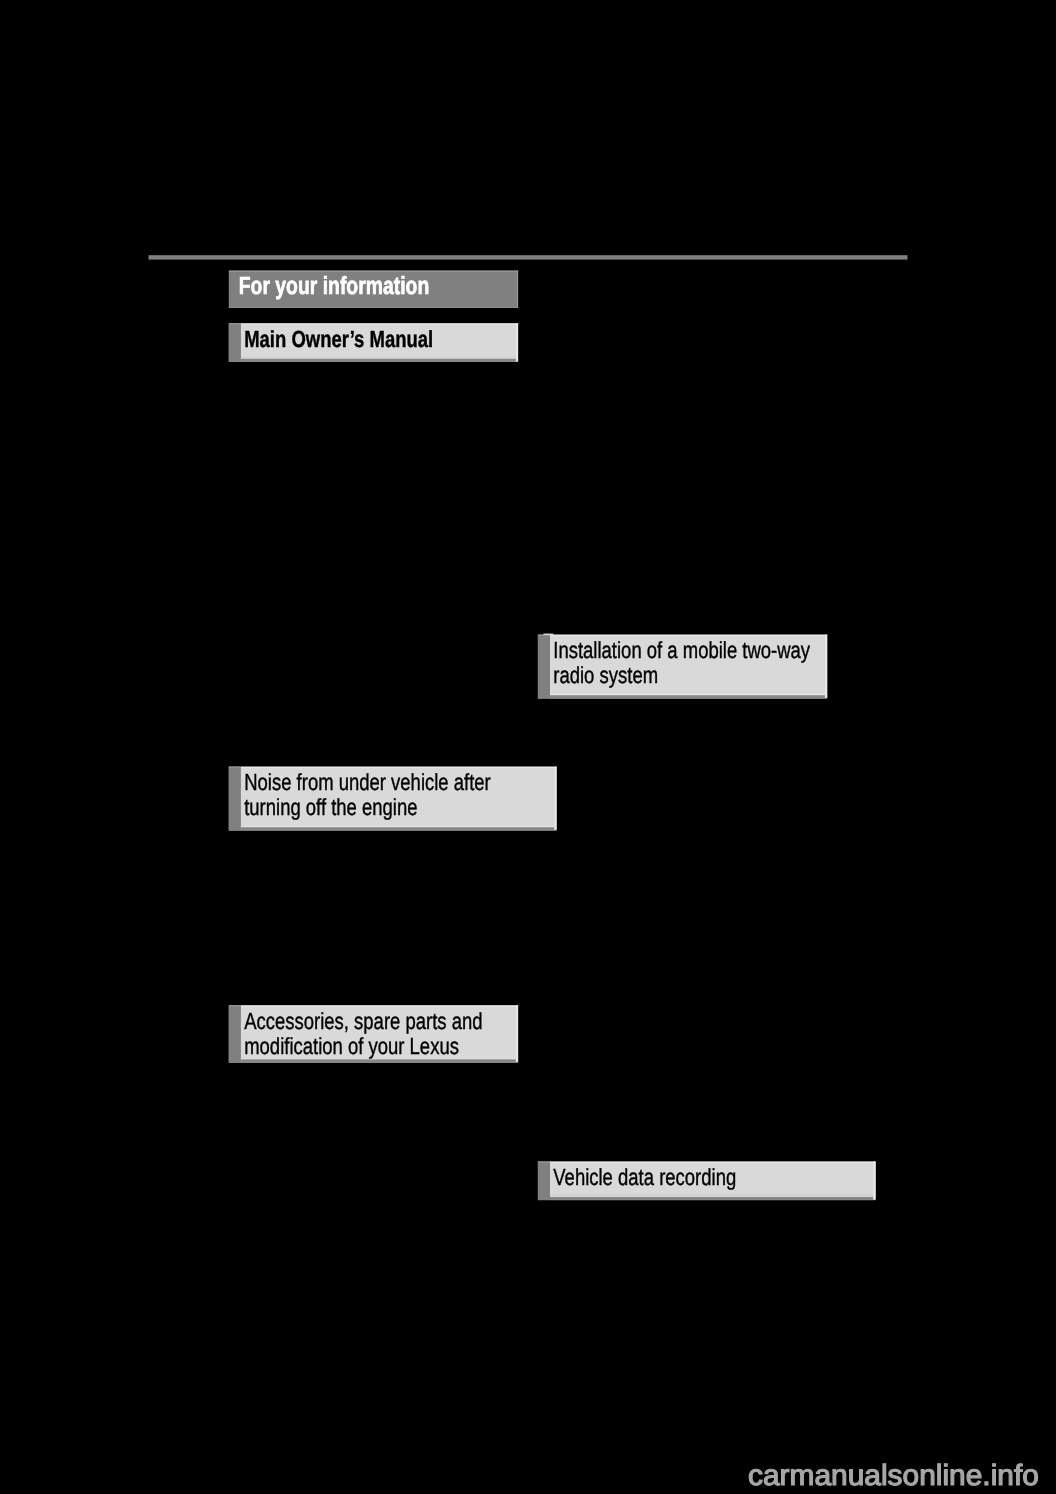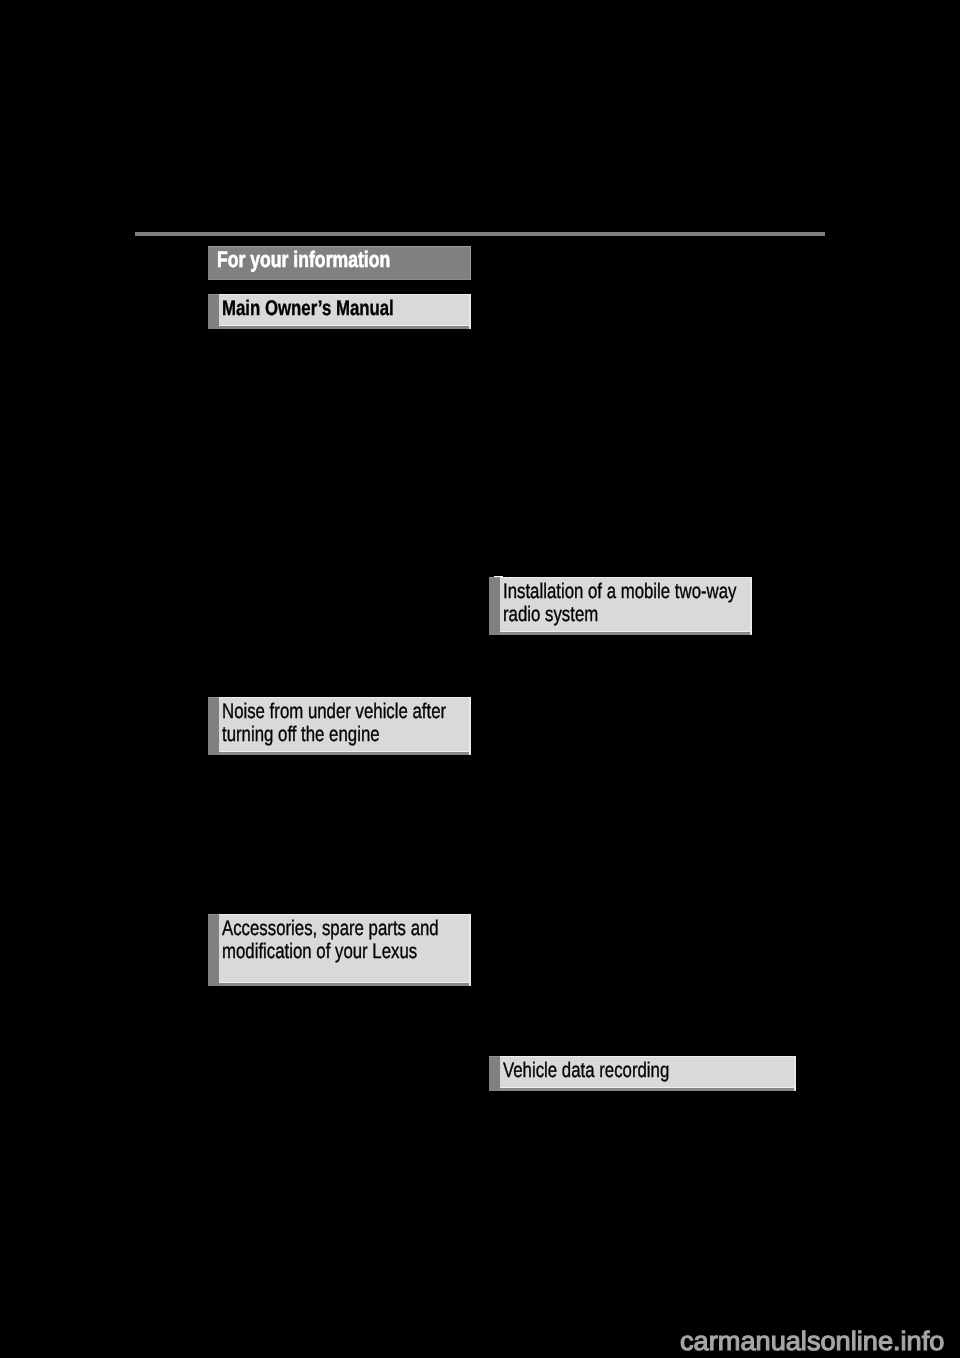--- a/index.html
+++ b/index.html
@@ -141,31 +141,31 @@
     <div class="bar"></div>
     <div class="shadow"></div>
     <div class="hl-top"></div>
     <div class="hl-bar-top"></div>
     <div class="hl-right"></div>
     <div class="t">Installation of a mobile two-way
 radio system</div>
   </div>
   <div class="notch" style="left:493.8px; top:575.7px; width:9.3px; height:1.6px;"></div>
 
-  <div class="hbox" style="left:208px; top:697px; width:263px; height:58px;">
+  <div class="hbox" style="left:208px; top:697px; width:263px; height:58px;padding-left:35px;">
     <div class="bar"></div>
     <div class="shadow"></div>
     <div class="hl-top"></div>
     <div class="hl-bar-top"></div>
     <div class="hl-right"></div>
     <div class="t">Noise from under vehicle after
 turning off the engine</div>
   </div>
 
-  <div class="hbox" style="left:208px; top:914px; width:263px; height:72px;">
+  <div class="hbox" style="left:208px; top:914px; width:263px; height:52px;">
     <div class="bar"></div>
     <div class="shadow"></div>
     <div class="hl-top"></div>
     <div class="hl-bar-top"></div>
     <div class="hl-right"></div>
     <div class="t">Accessories, spare parts and
 modification of your Lexus</div>
   </div>
 
   <div class="hbox" style="left:489px; top:1056px; width:263px; height:35px;padding-left:44px;">

